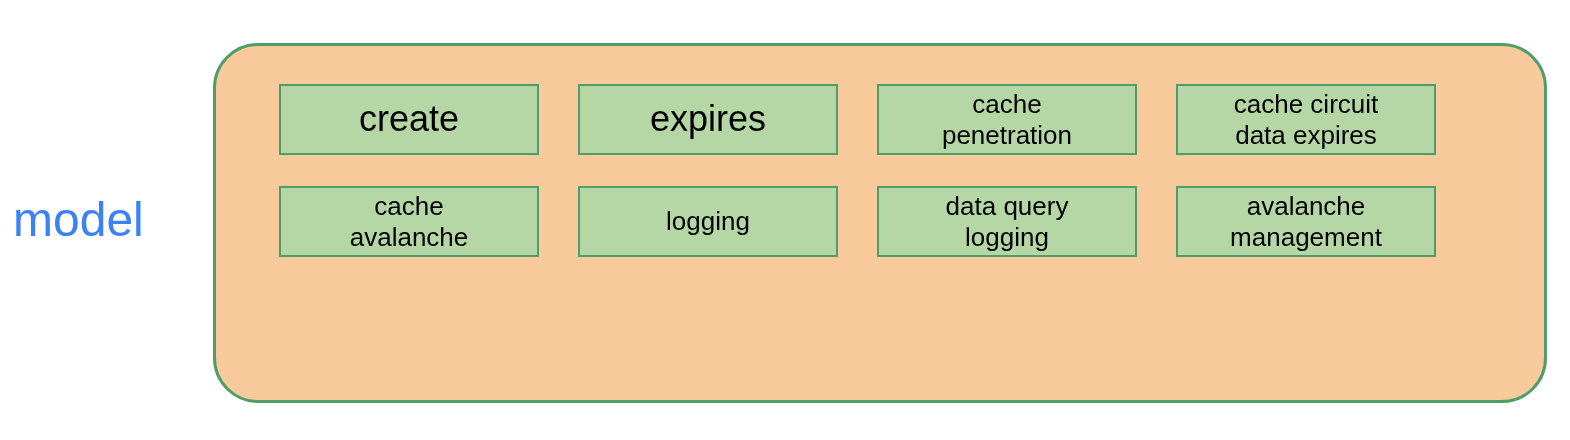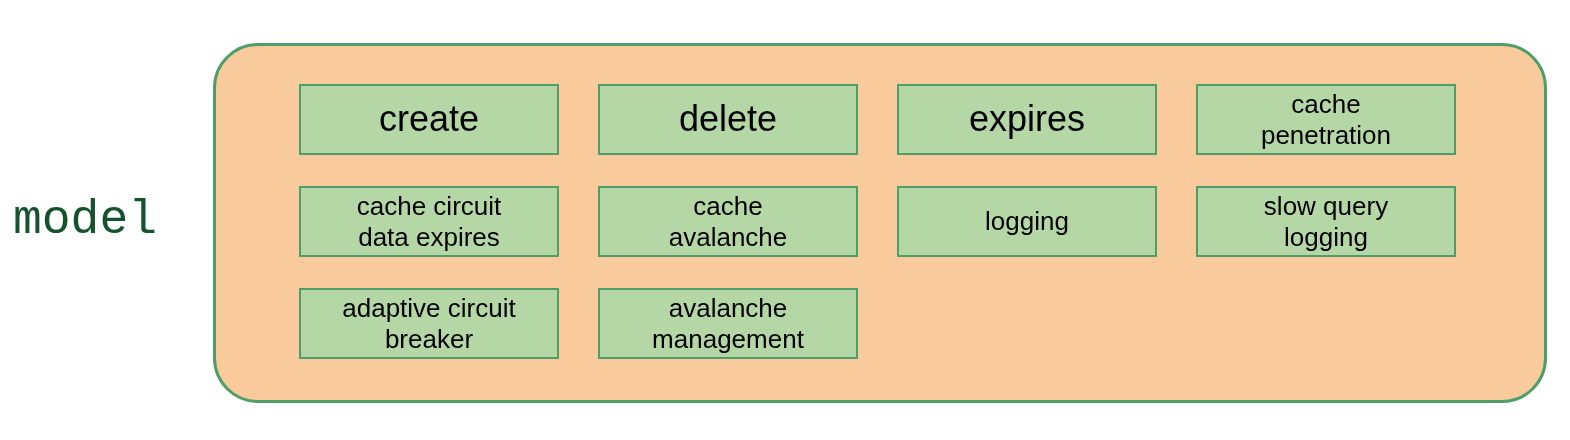--- a/index.html
+++ b/index.html
@@ -14,44 +14,43 @@
     height: 440px;
     background: #ffffff;
     overflow: hidden;
   }
   .model-label {
     position: absolute;
     left: 13px;
     top: 194px;
     font-size: 48px;
     line-height: 1.1;
-    color: #14532d;
+    color: #3b82f6;
     white-space: nowrap;
-    font-family: Liberation Mono, monospace;
   }
   .container {
     position: absolute;
     left: 213px;
     top: 43px;
     width: 1334px;
     height: 360px;
     box-sizing: border-box;
     background: var(--orange, #f9cb9c);
     border: 3px solid var(--border-green, #4f9d69);
     border-radius: 45px;
   }
   .grid {
     position: absolute;
     left: 0; top: 0; right: 0; bottom: 0;
     display: grid;
     grid-template-columns: repeat(4, 260px);
     grid-template-rows: repeat(3, 71px);
     column-gap: 39px;
     row-gap: 31px;
-    padding: 38px 0 0 83px;
+    padding: 38px 0 0 63px;
     box-sizing: border-box;
   }
   .cell {
     box-sizing: border-box;
     background: var(--fill-green, #b5d7a6);
     border: 2px solid var(--border-green, #4f9d69);
     display: flex;
     align-items: center;
     justify-content: center;
     text-align: center;
@@ -66,32 +65,29 @@
 </style>
 </head>
 <body>
 
 <div class="canvas">
   <div class="model-label">model</div>
 
   <div class="container">
     <div class="grid">
       <div class="cell big">create</div>
-      <div class="cell big">delete</div>
       <div class="cell big">expires</div>
 
       <div class="cell">cache
 penetration</div>
       <div class="cell">cache circuit
 data expires</div>
       <div class="cell">cache
 avalanche</div>
 
       <div class="cell">logging</div>
-      <div class="cell">slow query
+      <div class="cell">data query
 logging</div>
-      <div class="cell">adaptive circuit
-breaker</div>
       <div class="cell">avalanche
 management</div>
     </div>
   </div>
 </div>
 
 </body></html>

